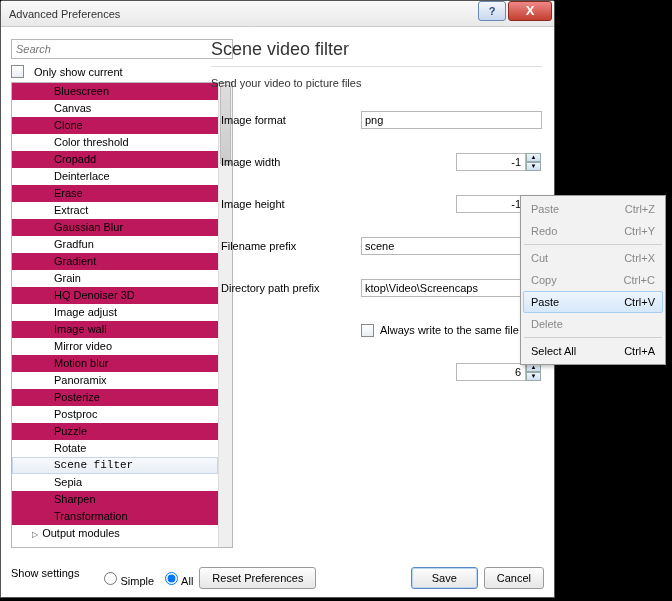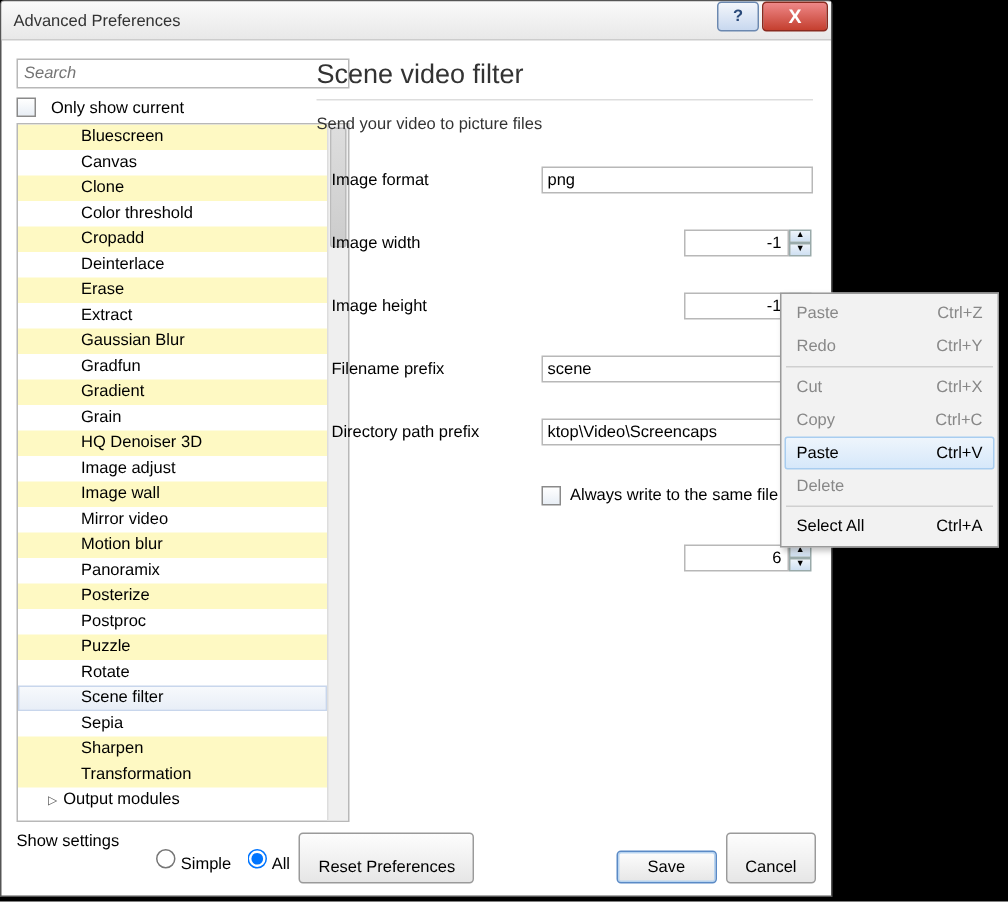--- a/index.html
+++ b/index.html
@@ -13,39 +13,39 @@
   .tbtn.close { width:44px; background: linear-gradient(#e88,#c43f2f); border:1px solid #8a2a1f; color:#fff; font-weight:bold; font-size:13px;}
   .body { position:absolute; top:26px; bottom:0; left:0; right:0; padding:10px; }
   .left { position:absolute; left:10px; top:12px; width:222px; bottom:48px; }
   .search { width:100%; height:20px; border:1px solid #b8b8b8; padding:2px 4px; color:#888; font-style:italic; background:#fff;}
   .onlycur { margin:6px 0 4px 0; display:flex; align-items:center; gap:4px; }
   .tree { border:1px solid #b8b8b8; background:#fff; height:466px; overflow:hidden; position:relative;}
   .tree-inner { position:absolute; left:0; top:0; right:14px; }
   .item { height:17px; line-height:17px; padding-left:42px; white-space:nowrap; cursor:default;}
   .item.l1 { padding-left:20px; }
   .item.l1::before { content:"▷"; font-size:8px; color:#555; margin-right:4px;}
-  .item.alt { background:#fef9c3; }
-  .item.sel { background:linear-gradient(#f7f9fc,#e8eef7); border:1px solid #c8d6ec; padding-left:41px; height:17px; line-height:15px;}
+  .item.alt { background:#be185d; }
+  .item.sel { background:linear-gradient(#f7f9fc,#e8eef7); border:1px solid #c8d6ec; padding-left:41px; height:17px; line-height:15px;font-family:Liberation Mono, monospace;}
   .scroll { position:absolute; right:0; top:0; bottom:0; width:14px; background:#efefef; border-left:1px solid #ddd;}
   .scroll .thumb { position:absolute; left:1px; right:1px; top:2px; height:80px; background:linear-gradient(#ddd,#ccc); border:1px solid #bbb; border-radius:2px;}
   .right { position:absolute; left:210px; right:12px; top:10px; bottom:48px; }
   .h1 { font-size:18px; color:#333; margin:2px 0 6px 0; }
   .sub { font-size:11px; color:#333; margin-bottom:8px;}
   .hr { border-top:1px solid #ddd; margin:4px 0 10px 0;}
   .row { display:flex; align-items:center; height:22px; margin-bottom:2px;margin-top:20px;}
   .lbl { width:150px; padding-left:10px;}
   .txt { flex:1; height:18px; border:1px solid #b8b8b8; padding:1px 3px; background:#fff;}
   .spin { width:86px; display:flex;}
   .spin input { width:70px; height:18px; border:1px solid #b8b8b8; text-align:right; padding-right:4px;}
   .spinbtns { width:15px; display:flex; flex-direction:column;}
   .sbtn { height:9px; border:1px solid #9aa; background:linear-gradient(#eef4fb,#cfe0f2); font-size:6px; line-height:6px; text-align:center;}
   .footer { position:absolute; left:10px; right:10px; bottom:8px; height:36px; display:flex; align-items:flex-end;}
   .footer .show { display:flex; flex-direction:row; gap:20px;}
   .radios { display:flex; align-items:center; gap:6px;}
-  .footer .btn, .btn { height:22px; padding:16px 12px; background:linear-gradient(#fdfdfd,#e6e6e6); border:1px solid #9a9a9a; border-radius:3px; cursor:default;}
+  .footer .btn, .btn { height:22px; padding:4px 12px; background:linear-gradient(#fdfdfd,#e6e6e6); border:1px solid #9a9a9a; border-radius:3px; cursor:default;}
   .btn.primary { border:1px solid #5a8ac6; box-shadow:0 0 0 1px #b8d4f0 inset; padding:0 20px;}
   .spacer { flex:1;}
   .ctx { position:absolute; left:520px; top:195px; width:146px; background:#f2f2f2; border:1px solid #9a9a9a; box-shadow:2px 2px 4px rgba(0,0,0,0.25); padding:2px;}
   .mi { height:22px; display:flex; align-items:center; padding:0 8px 0 8px; color:#888;}
   .mi.en { color:#000;}
   .mi.hov { background:linear-gradient(#eef5fc,#d6e8fa); border:1px solid #a8cdf0; border-radius:2px; padding:0 7px;}
   .mi .sc { margin-left:auto;}
   .sep { height:1px; background:#d0d0d0; margin:2px 1px;}
   .chk { width:13px; height:13px; border:1px solid #8a8a8a; background:linear-gradient(#fff,#e8eef5); margin-right:6px;}
 </style>

